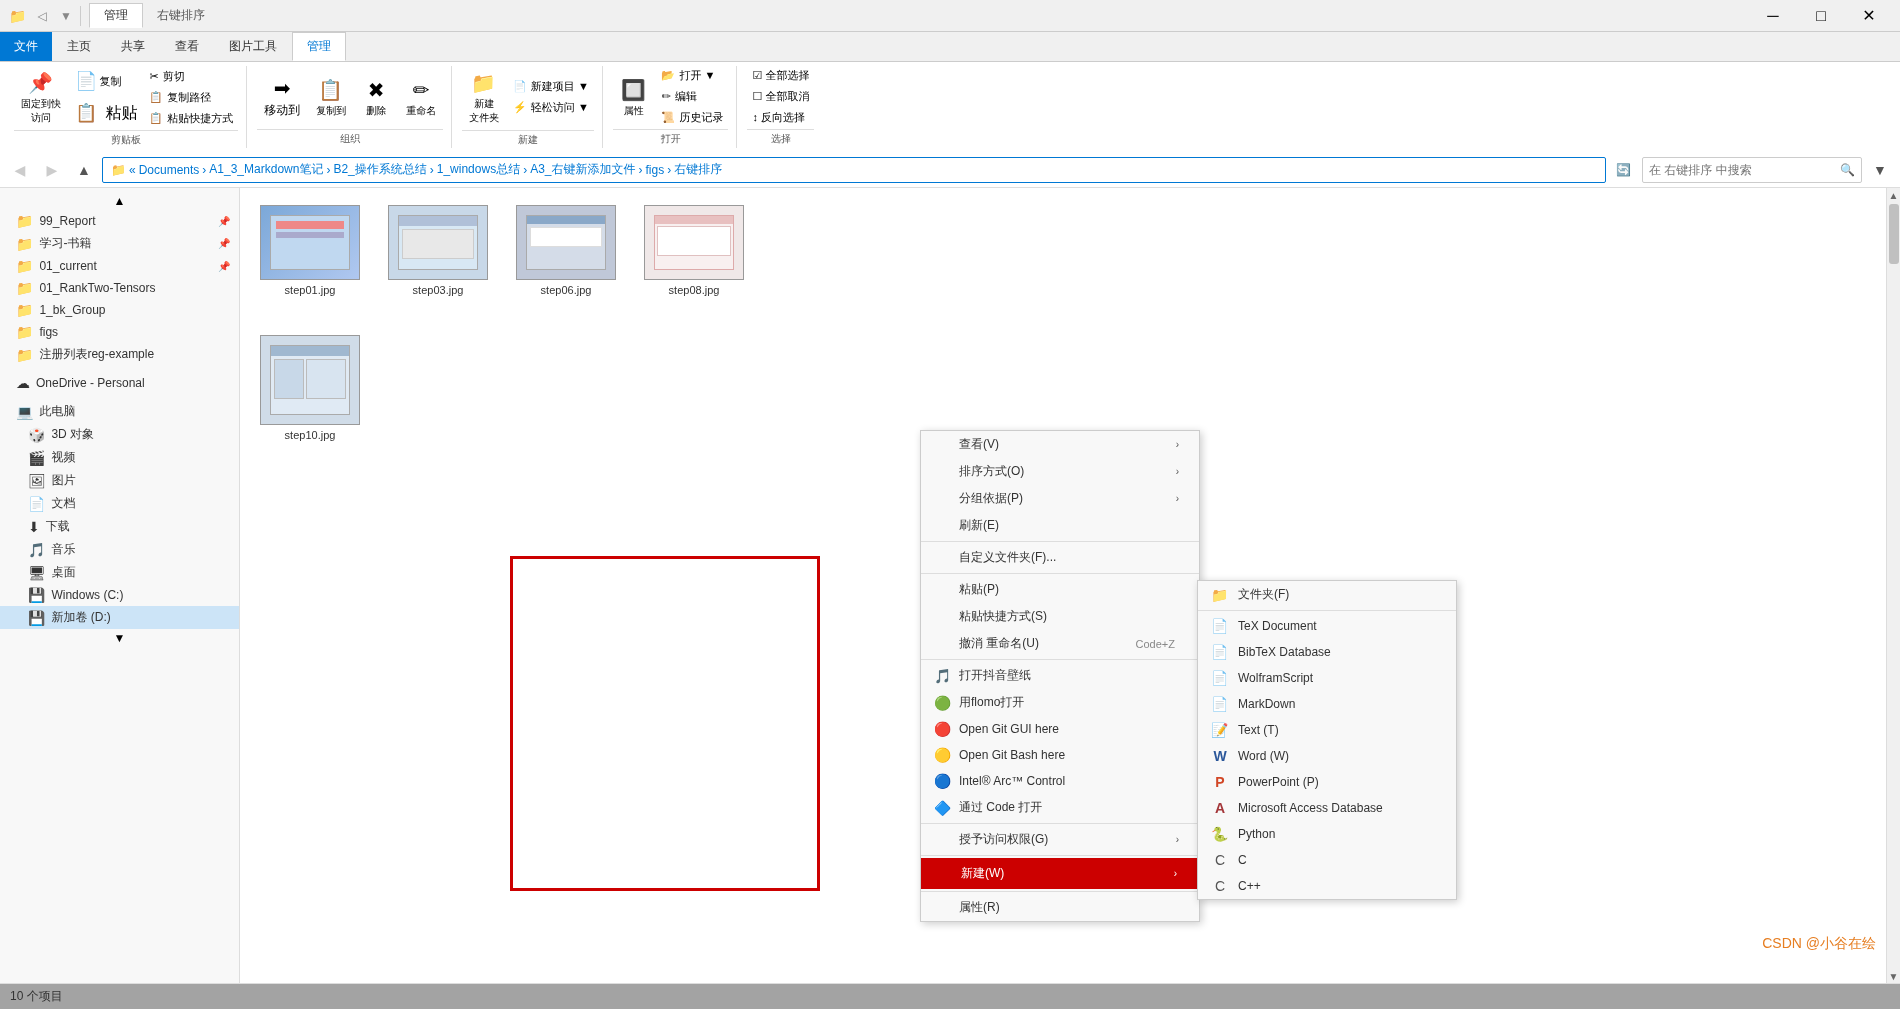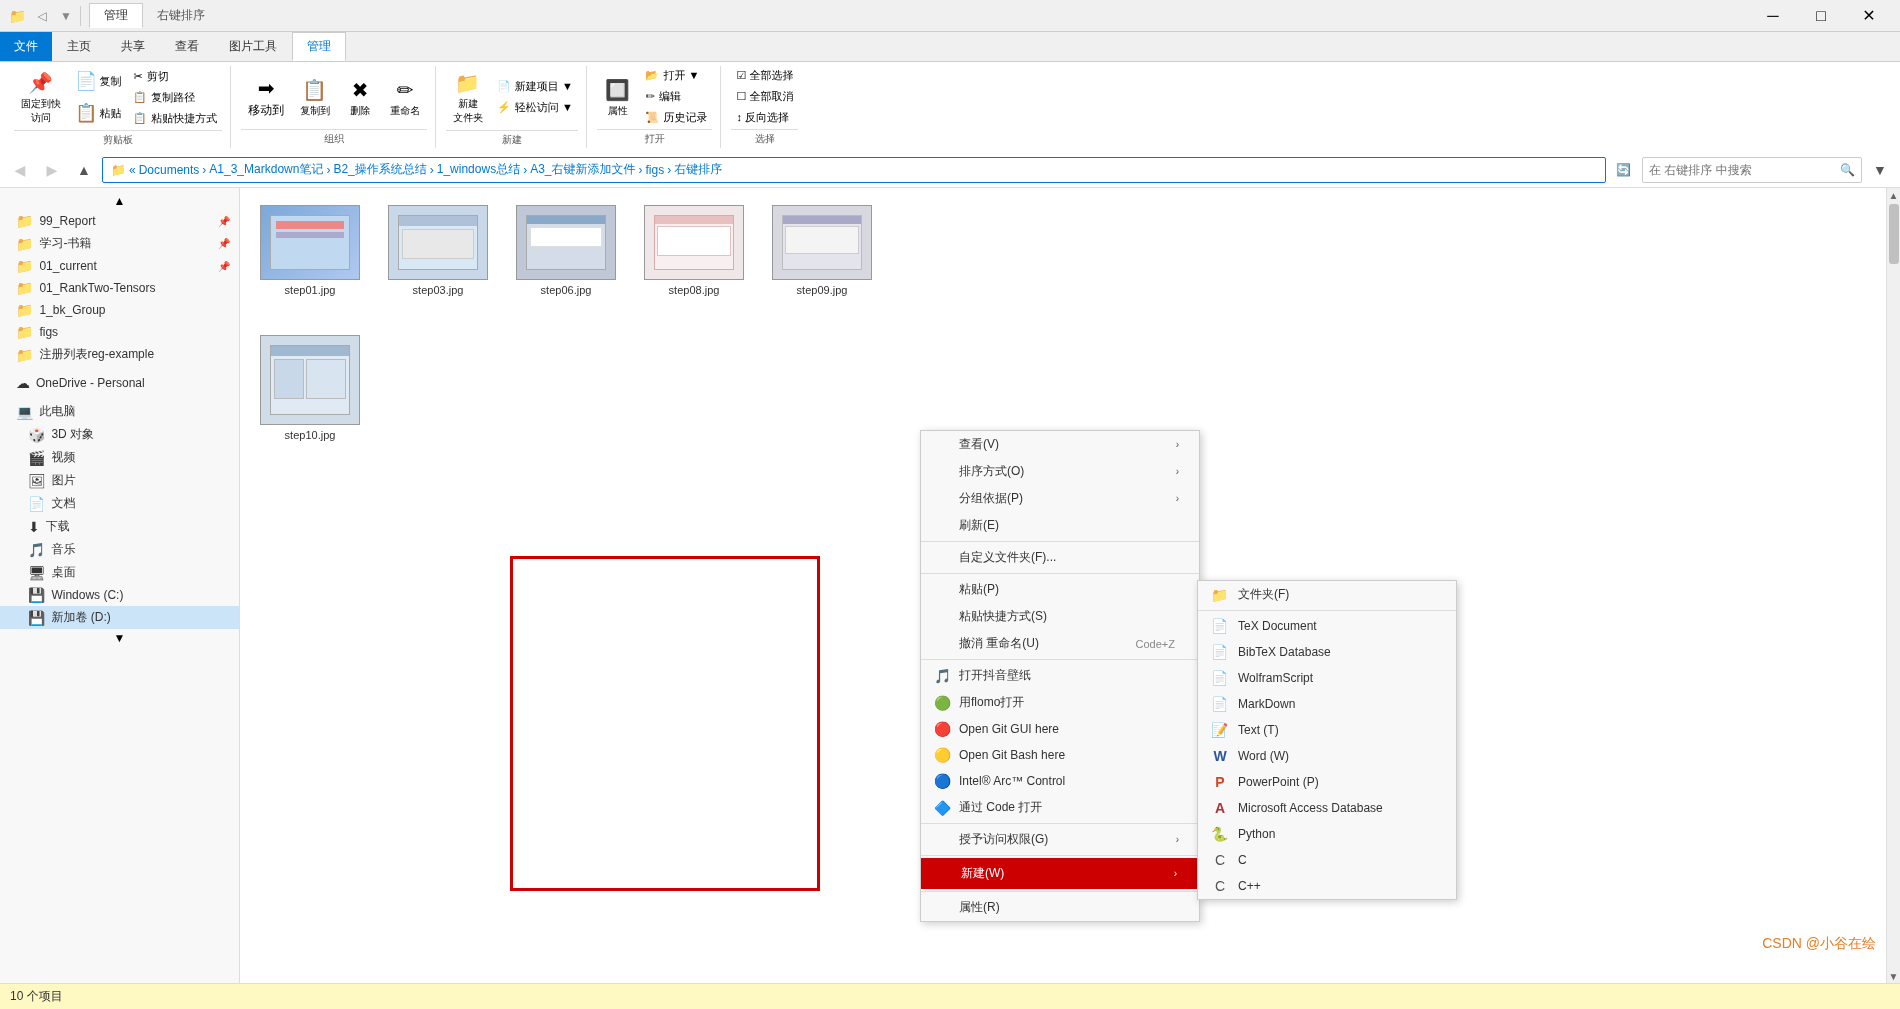--- a/index.html
+++ b/index.html
@@ -53,21 +53,21 @@
     .sidebar-item .pin { margin-left: auto; font-size: 10px; color: #aaa; }
     .sidebar-scroll-btn { display: flex; justify-content: center; padding: 2px; }
 
     
     .file-area { flex: 1; background: #fff; padding: 10px; overflow: auto; position: relative; }
     .file-grid { display: flex; flex-wrap: wrap; gap: 8px; }
     .file-item { width: 120px; display: flex; flex-direction: column; align-items: center; padding: 6px; cursor: pointer; border: 1px solid transparent; border-radius: 3px; }
     .file-name { font-size: 11px; color: #333; text-align: center; margin-top: 4px; }
 
     
-    .status-bar { height: 26px; background: #fef9c3; border-top: 1px solid #ddd; display: flex; align-items: center; padding: 0 10px; font-size: 12px; color: #333; }
+    .status-bar { height: 26px; background: #a3a3a3; border-top: 1px solid #ddd; display: flex; align-items: center; padding: 0 10px; font-size: 12px; color: #333; }
 
     
     .context-menu { position: absolute; top: 242px; left: 680px; background: #f8f8f8; border: 1px solid #ccc; box-shadow: 2px 2px 8px rgba(0,0,0,0.2); min-width: 280px; z-index: 100; }
     .ctx-item { display: flex; align-items: center; padding: 5px 20px 5px 12px; cursor: pointer; font-size: 12px; color: #333; white-space: nowrap; position: relative; }
     .ctx-item.highlighted { background: #cc0000; color: #fff; border: 2px solid #cc0000; }
     .ctx-item .ctx-arrow { margin-left: auto; font-size: 10px; color: #555; }
     .ctx-item.highlighted .ctx-arrow { color: #fff; }
     .ctx-item .ctx-shortcut { margin-left: auto; color: #888; font-size: 11px; margin-right: 4px; }
     .ctx-item .ctx-icon { width: 20px; margin-right: 6px; font-size: 14px; text-align: center; }
     .ctx-separator { height: 1px; background: #ddd; margin: 2px 0; }
@@ -127,21 +127,21 @@
         <div class="ribbon-icon">📌</div>
         <span style="font-size:10px;text-align:center;">固定到快<br>访问</span>
       </div>
       <div style="display:flex;flex-direction:column;gap:4px;justify-content:center;">
         <div class="ribbon-btn" style="flex-direction:row;min-width:auto;padding:2px 4px;">
           <div style="font-size:18px;">📄</div>
           <span style="font-size:11px;margin-left:2px;">复制</span>
         </div>
         <div class="ribbon-btn" style="flex-direction:row;min-width:auto;padding:2px 4px;">
           <div style="font-size:18px;">📋</div>
-          <span style="font-size:11px;margin-left:2px;">粘贴</span>
+          <span style="font-size:16px;margin-left:8px;">粘贴</span>
         </div>
       </div>
       <div class="ribbon-small-btns">
         <div class="ribbon-small-btn"><span>✂</span> 剪切</div>
         <div class="ribbon-small-btn"><span>📋</span> 复制路径</div>
         <div class="ribbon-small-btn"><span>📋</span> 粘贴快捷方式</div>
       </div>
     </div>
     <div class="ribbon-group-label">剪贴板</div>
   </div>
@@ -361,29 +361,20 @@
         <div class="file-item">
           <div class="thumb-preview" style="background:#f0e8e8;border:1px solid #999;width:100px;height:75px;display:flex;align-items:center;justify-content:center;">
             <div style="width:80px;height:55px;background:#f8f0f0;border:1px solid #daa;">
               <div style="height:8px;background:#e8c0c0;"></div>
               <div style="margin:2px;height:30px;background:#fff;border:1px solid #e0c0c0;"></div>
             </div>
           </div>
           <div class="file-name">step08.jpg</div>
         </div>
 
-        <div class="file-item">
-          <div class="thumb-preview" style="background:#d8d8e0;border:1px solid #999;width:100px;height:75px;display:flex;align-items:center;justify-content:center;">
-            <div style="width:80px;height:55px;background:#e4e4ec;border:1px solid #bbb;">
-              <div style="height:8px;background:#a8a8c8;"></div>
-              <div style="margin:2px;height:28px;background:#f4f4f4;border:1px solid #ccc;"></div>
-            </div>
-          </div>
-          <div class="file-name">step09.jpg</div>
-        </div>
 
         <div class="file-item" style="position:absolute;top:140px;left:10px;">
           <div class="thumb-preview" style="background:#d0dce8;border:1px solid #999;width:100px;height:90px;display:flex;align-items:center;justify-content:center;">
             <div style="width:80px;height:70px;background:#e0eaf4;border:1px solid #aaa;">
               <div style="height:10px;background:#a0b8d0;"></div>
               <div style="margin:3px;display:flex;gap:2px;">
                 <div style="width:30px;height:40px;background:#c8d8e8;border:1px solid #bbb;"></div>
                 <div style="flex:1;height:40px;background:#d8e4f0;border:1px solid #bbb;"></div>
               </div>
             </div>

